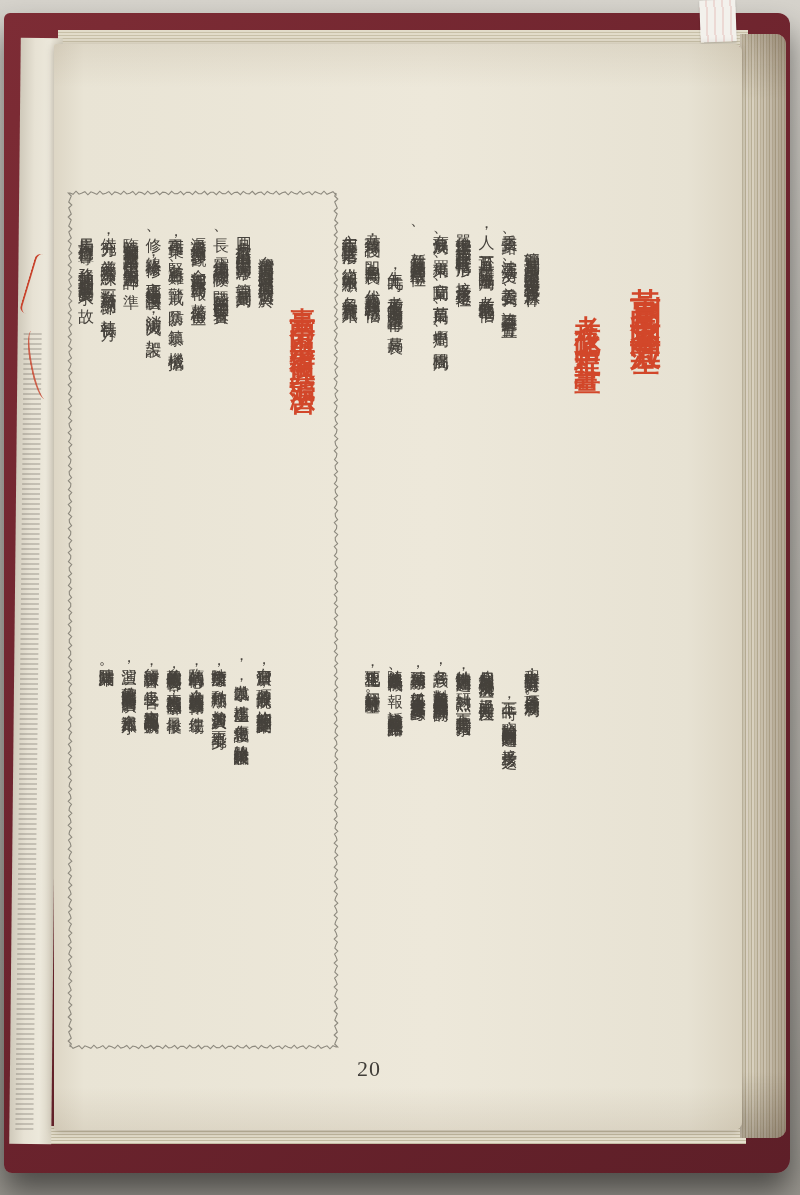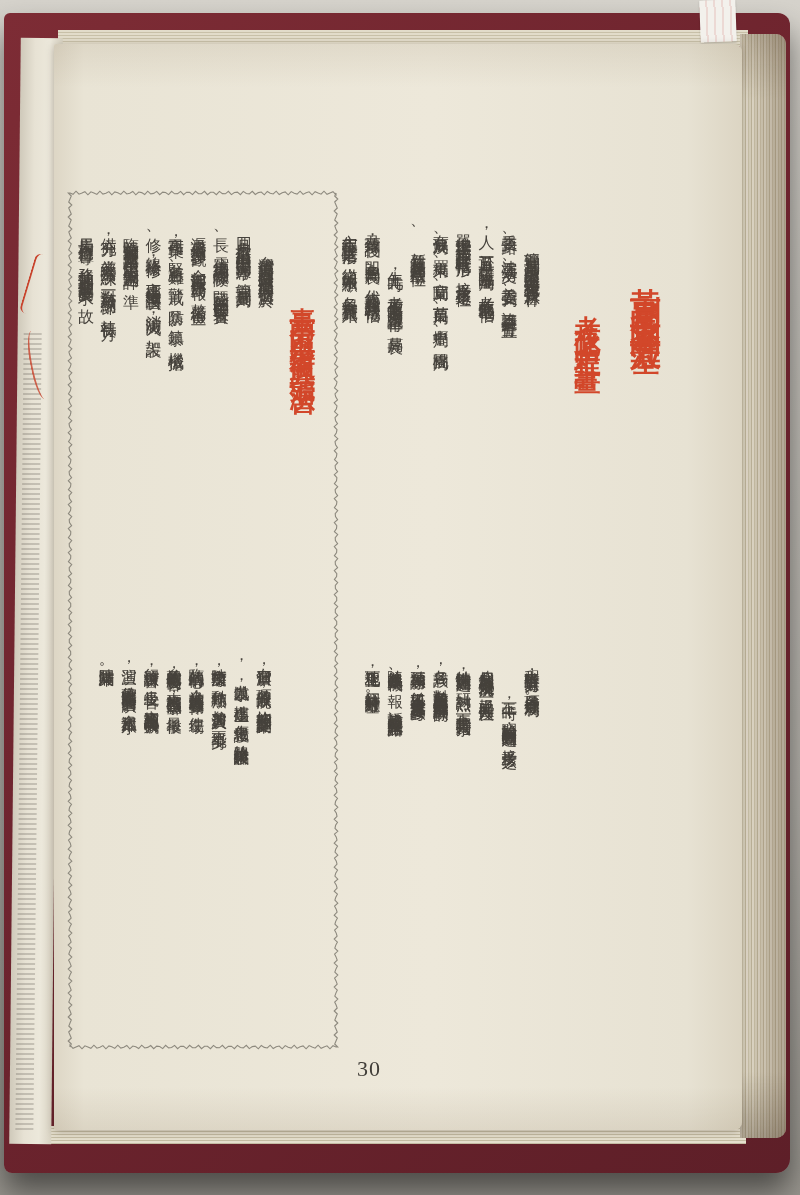--- a/index.html
+++ b/index.html
@@ -122,15 +122,15 @@
           <div class="col">，尤以鎮暴，高樓逃生，傷患救護，線路搶修架設臨</div>
           <div class="col">時交換所等項，動作純熟，參加演習人員，更能不身</div>
           <div class="col">臨其境的心情，全神貫注的進行着各項動作，使在場</div>
           <div class="col">參觀的電信高級長官，來賓均報以熱烈掌聲，最後舉</div>
           <div class="col">行演習檢討會，上級長官，來賓均認爲此次復興二號</div>
           <div class="col">演習，的確是一次精彩而逼眞的演習，全部過程八小</div>
           <div class="col">時圓滿結束。</div>
         </div>
     </div>
 
-    <div class="page-number">30</div>
+    <div class="page-number">20</div>
   </div>
 </div>
 
 </body></html>

